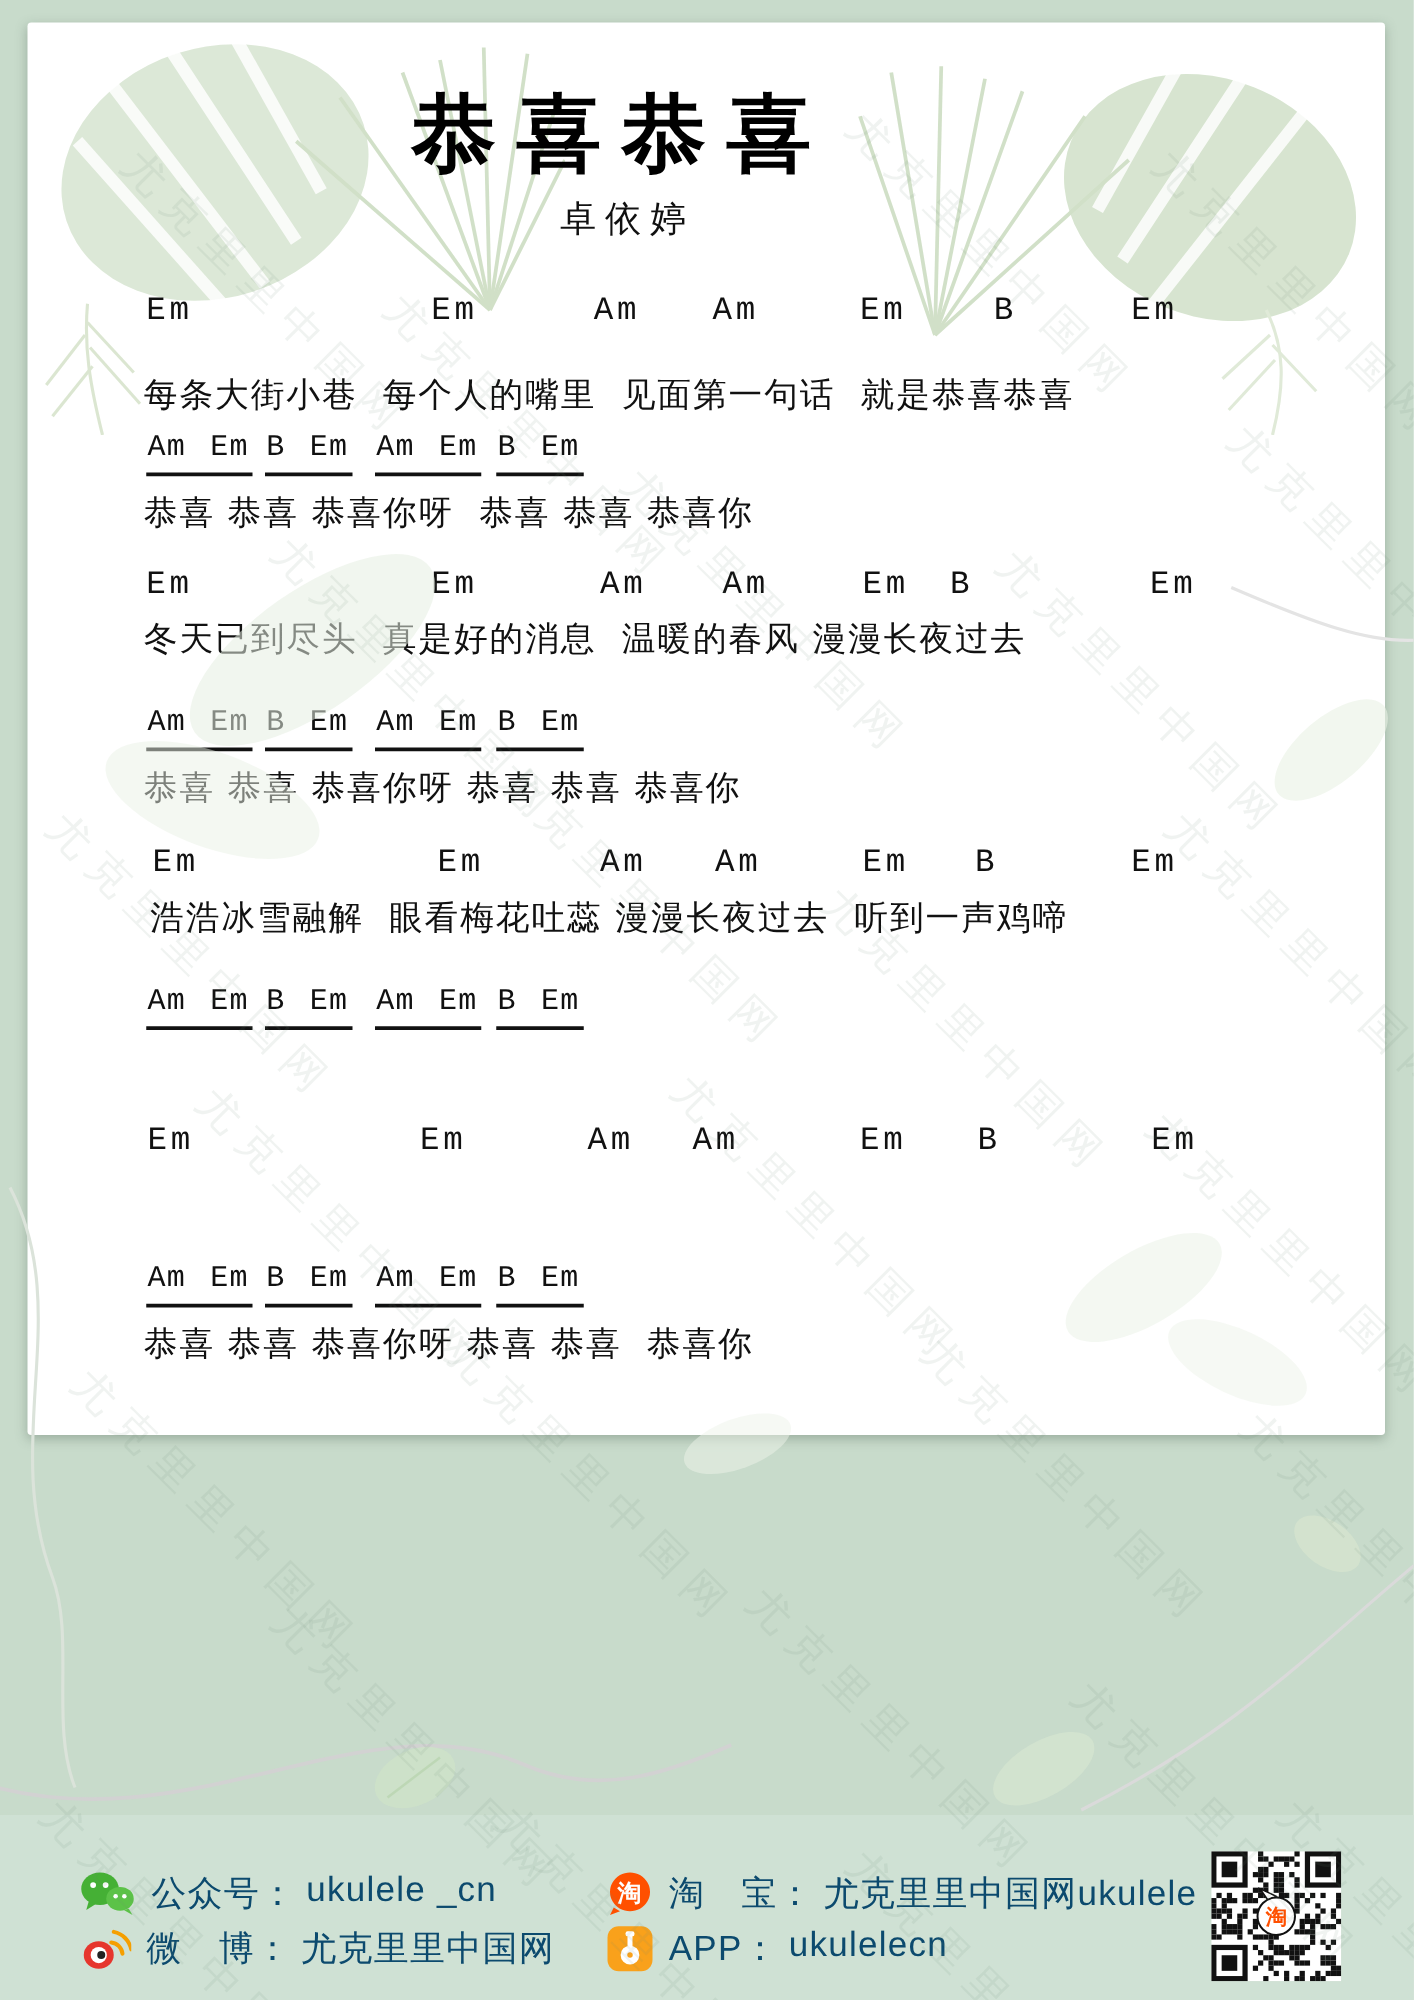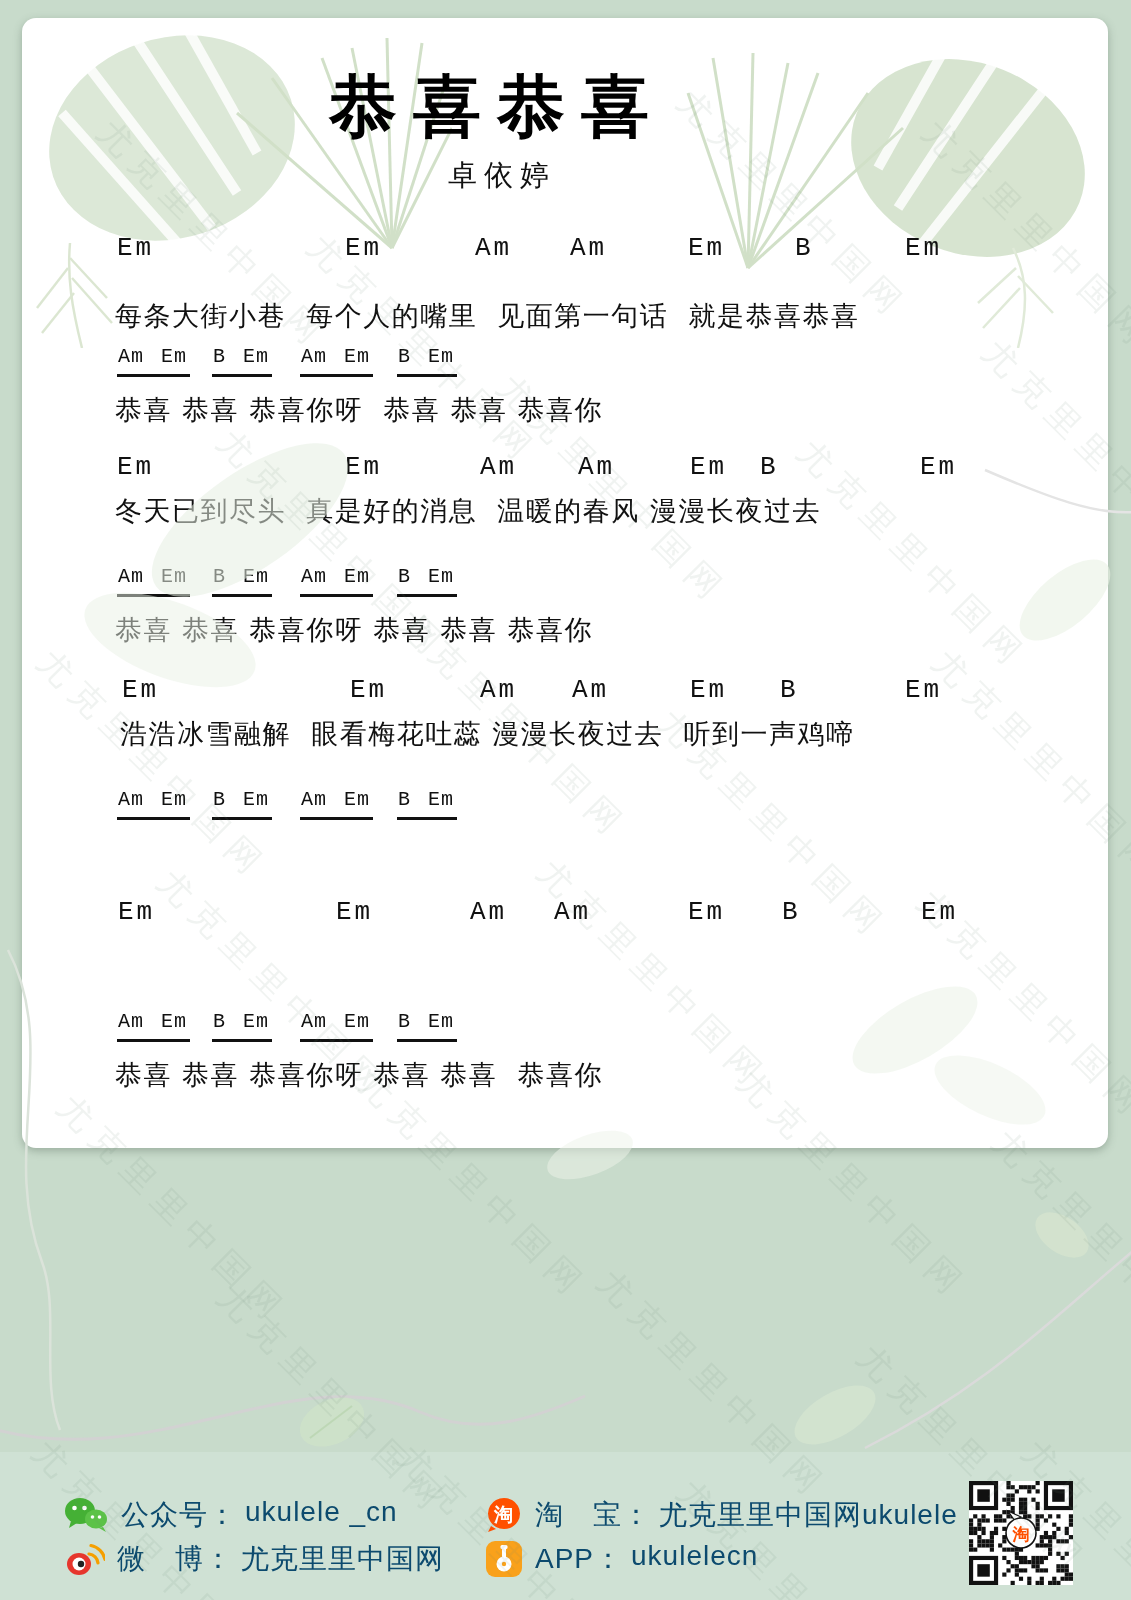--- a/index.html
+++ b/index.html
@@ -4,21 +4,21 @@
 <style>
   html,body{margin:0;padding:0;}
   body{
     width:1131px;height:1600px;position:relative;overflow:hidden;
     background:#c8dbcb;
     font-family:"Liberation Sans","DejaVu Sans",sans-serif;
     color:#111;
   }
   .card{
     position:absolute;left:22px;top:18px;width:1086px;height:1130px;
-    background:#ffffff;border-radius:14px;
+    background:#ffffff;border-radius:3px;
     box-shadow:0 3px 9px rgba(70,90,75,.35);
     overflow:hidden;
   }
   .page-title{
     position:absolute;top:44px;left:0;width:950px;text-align:center;
     font-family:"DejaVu Serif","Liberation Serif",serif;
     font-size:68px;font-weight:bold;letter-spacing:16px;color:#000;
     white-space:pre;
   }
   .artist{
@@ -27,21 +27,21 @@
     font-size:29px;letter-spacing:7px;color:#111;
   }
   #song-lines{position:absolute;left:0;top:0;width:100%;height:100%;}
   .song-line{position:absolute;left:0;width:100%;height:100px;}
   .chord{
     position:absolute;top:0;
     font-family:"Liberation Mono","DejaVu Sans Mono",monospace;
     font-size:26px;letter-spacing:3px;color:#111;white-space:pre;
   }
   .chord.grouped{
-    font-size:20px;letter-spacing:1px;word-spacing:4px;
+    font-size:24px;letter-spacing:1px;word-spacing:4px;
     padding:0 3px 6px 1px;border-bottom:3px solid #111;
   }
   .lyrics{
     position:absolute;
     font-family:"DejaVu Serif","Liberation Serif",serif;
     font-size:27px;letter-spacing:1.5px;color:#111;white-space:pre;
   }
   .strum-wrap{position:absolute;left:108px;top:1217px;width:340px;height:165px;}
   .diagram{position:absolute;width:110px;height:170px;top:1191px;}
   .footer-band{

